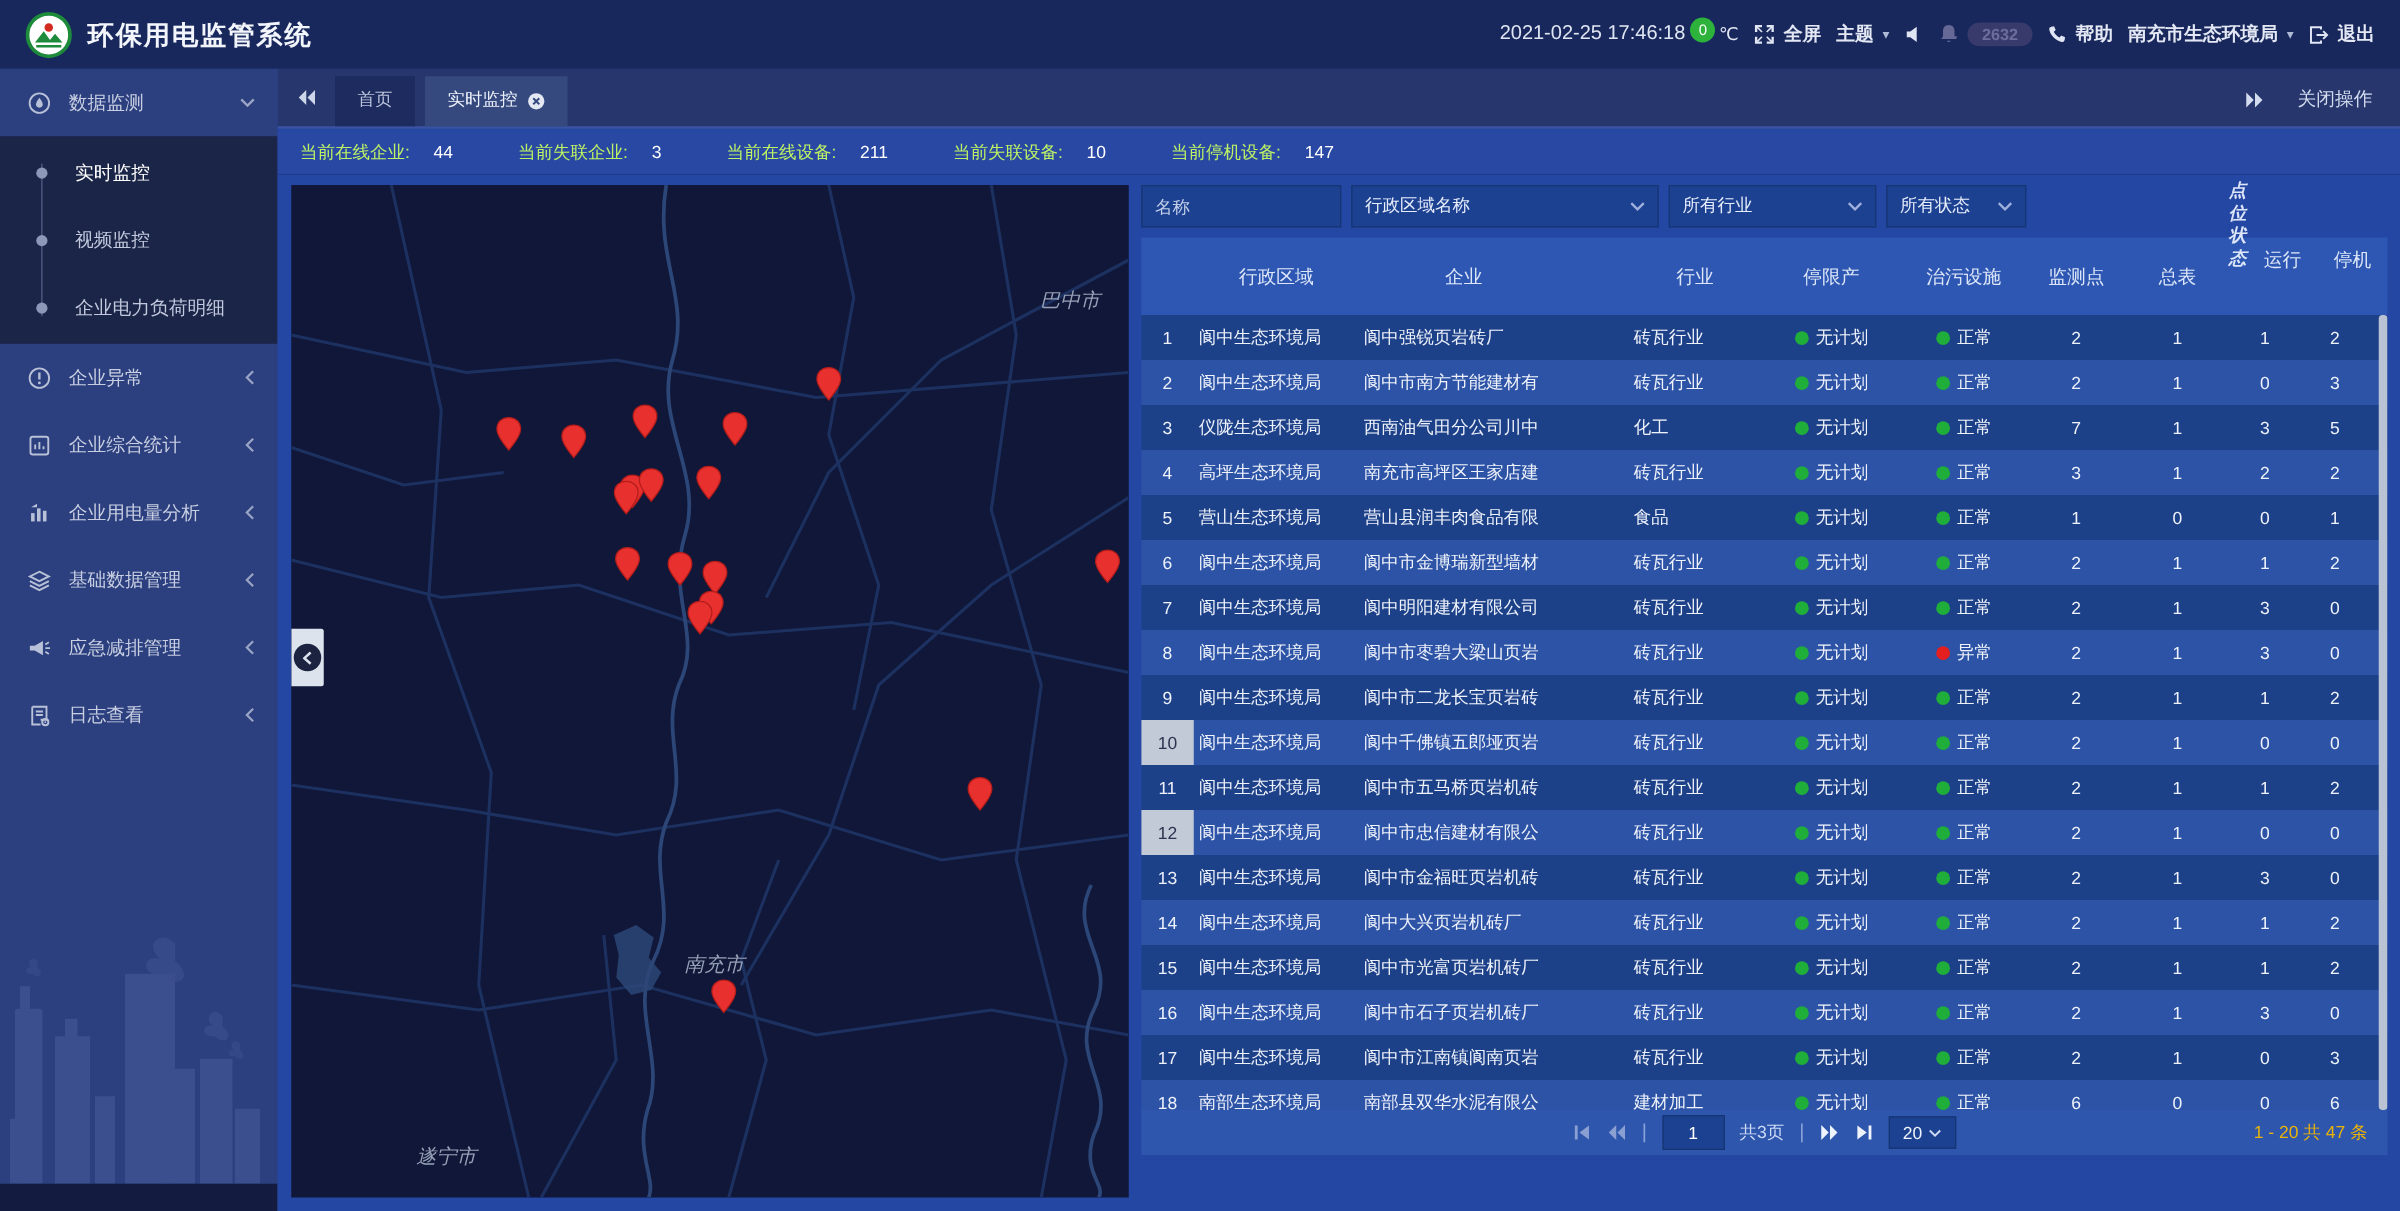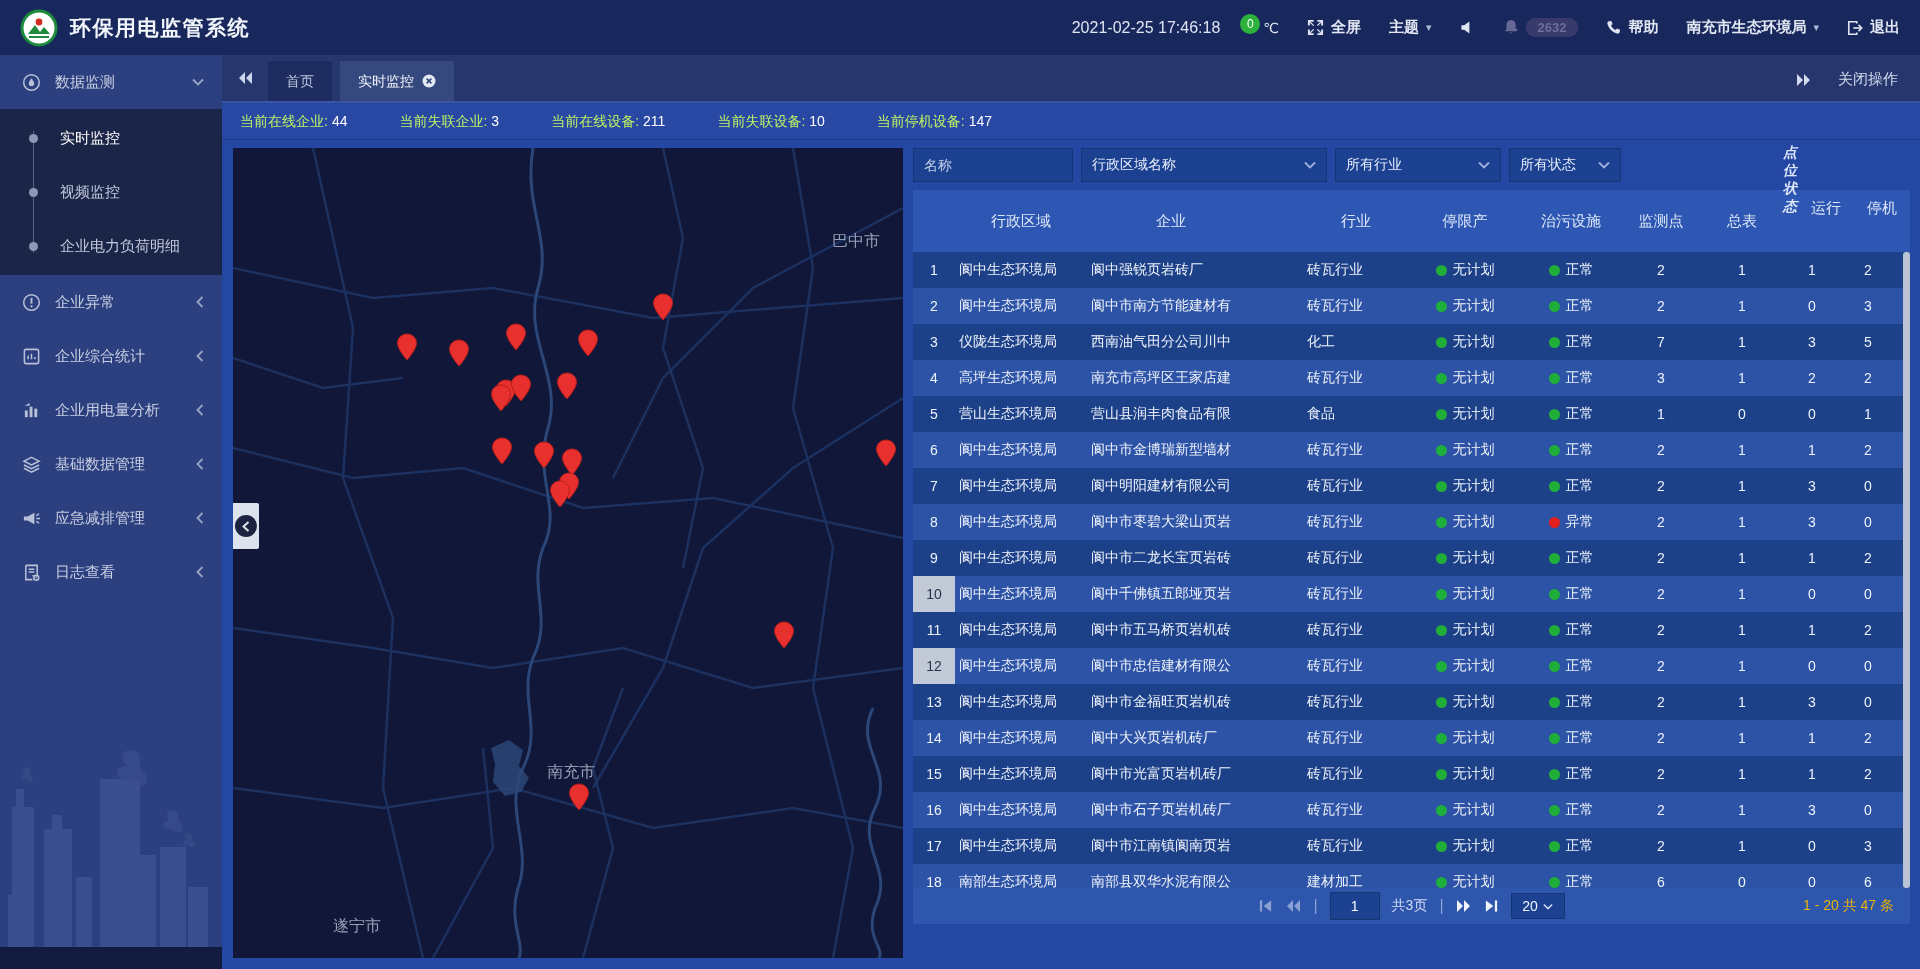--- a/index.html
+++ b/index.html
@@ -6,21 +6,21 @@
   body{
     width:1920px;height:969px;overflow:hidden;position:relative;
     background:#2547a4;color:#fff;
     font-family:"Liberation Sans","DejaVu Sans",sans-serif;
   }
   svg{display:block}
   
   .top-header{position:absolute;top:0;left:0;right:0;height:55px;background:#18285c;
     display:flex;align-items:center;padding:0 20px;box-sizing:border-box;z-index:40;}
   .app-title{font-size:21px;font-weight:bold;letter-spacing:1.5px;margin-left:12px;color:#f2f5fb;}
-  .header-right{margin-left:auto;display:flex;align-items:center;gap:28px;font-size:15px;color:#e3e8f4;}
+  .header-right{margin-left:auto;display:flex;gap:12px;font-size:15px;color:#e3e8f4;}
   .datetime{font-size:16px;color:#dfe5f2;}
   .temp{display:flex;align-items:center;gap:3px;margin-left:-8px;}
   .temp-badge{width:20px;height:20px;border-radius:50%;background:#2db33c;color:#fff;
     font-size:12px;display:flex;align-items:center;justify-content:center;margin-top:-8px;}
   .temp-unit{font-size:14px;}
   .hdr-item{display:flex;align-items:center;gap:7px;cursor:pointer;white-space:nowrap;font-weight:bold;}
   .caret{font-size:11px;color:#aeb9d6;}
   .notif{opacity:.55;}
   .badge-pill{background:#54497a;color:#b0a6cf;border-radius:10px;padding:2px 12px;font-size:13px;}
   
@@ -33,41 +33,41 @@
   .submenu{background:#1b2547;position:relative;padding:2px 0;}
   .submenu:before{content:"";position:absolute;left:33px;top:22px;bottom:22px;width:1px;background:#55608a;}
   .sub-item{height:54px;display:flex;align-items:center;padding-left:60px;color:#c2c9de;
     font-size:15px;cursor:pointer;position:relative;}
   .sub-item:before{content:"";position:absolute;left:29px;top:23px;width:9px;height:9px;border-radius:50%;background:#8d97b8;}
   .sub-item.active{color:#ffffff;}
   .side-art{position:absolute;left:0;right:0;bottom:22px;opacity:.5;z-index:1;}
   .side-bottom{position:absolute;left:0;right:0;bottom:0;height:22px;background:#131b40;z-index:3;}
   
   .tabbar{position:absolute;top:55px;left:222px;right:0;height:48px;background:#27376d;
-    display:flex;align-items:flex-end;border-bottom:2px solid #3a54a3;box-sizing:border-box;z-index:20;}
+    display:flex;align-items:flex-end;border-bottom:2px solid #3a54a3;box-sizing:border-box;z-index:20;font-family:Liberation Serif, serif;}
   .tab-scroll{width:46px;height:46px;display:flex;align-items:center;justify-content:center;color:#cdd5ea;cursor:pointer;}
   .tab{height:40px;line-height:40px;padding:0 18px;font-size:14px;margin-right:8px;cursor:pointer;
     display:flex;align-items:center;gap:8px;}
   .tab.inactive{background:#1d2b5e;color:#bcc5dd;}
   .tab.active{background:#35497f;color:#eef2fa;}
   .tab-right{margin-left:auto;display:flex;align-items:center;gap:26px;padding:0 22px 12px 0;
     color:#d3dbee;font-size:15px;}
   
   .statsbar{position:absolute;top:105px;left:222px;right:0;height:35px;background:#2848a4;
     display:flex;align-items:center;gap:52px;padding-left:18px;font-size:14px;
     border-bottom:1px solid #1f3d8c;box-sizing:border-box;z-index:10;}
   .stat-item{white-space:nowrap;}
   .stat-label{color:#bef264;}
-  .stat-value{color:#ffffff;margin-left:4px;}
+  .stat-value{color:#ffffff;margin-left:19px;}
   
   .content{position:absolute;top:140px;left:222px;right:0;bottom:0;padding:8px 10px 14px 11px;
     box-sizing:border-box;display:flex;gap:10px;}
   
   .map-panel{width:670px;height:810px;background:#101738;position:relative;overflow:hidden;flex-shrink:0;}
-  .map-city-label{position:absolute;transform:translate(-50%,-50%);color:#96a0b6;font-size:16px;white-space:nowrap;}
+  .map-city-label{position:absolute;transform:translate(-50%,-50%);color:#96a0b6;font-size:16px;white-space:nowrap;font-style:italic;}
   .pin{position:absolute;width:22px;height:28px;transform:translate(-50%,-100%);cursor:pointer;}
   .collapse-btn{position:absolute;left:0;top:355px;width:26px;height:46px;background:#dde3ec;
     display:flex;align-items:center;justify-content:center;cursor:pointer;z-index:5;border-radius:0 2px 2px 0;}
   .collapse-circle{width:22px;height:22px;border-radius:50%;background:#1c2340;display:flex;align-items:center;justify-content:center;}
   
   .right-panel{flex:1;display:flex;flex-direction:column;height:810px;min-width:0;}
   .filter-row{display:flex;gap:8px;height:34px;margin-bottom:8px;flex-shrink:0;}
   .f-input{width:160px;background:#1d4191;border:1px solid #163573;color:#e6edfb;
     padding:0 10px;font-size:14px;box-sizing:border-box;outline:none;
     font-family:"Liberation Sans","DejaVu Sans",sans-serif;}

